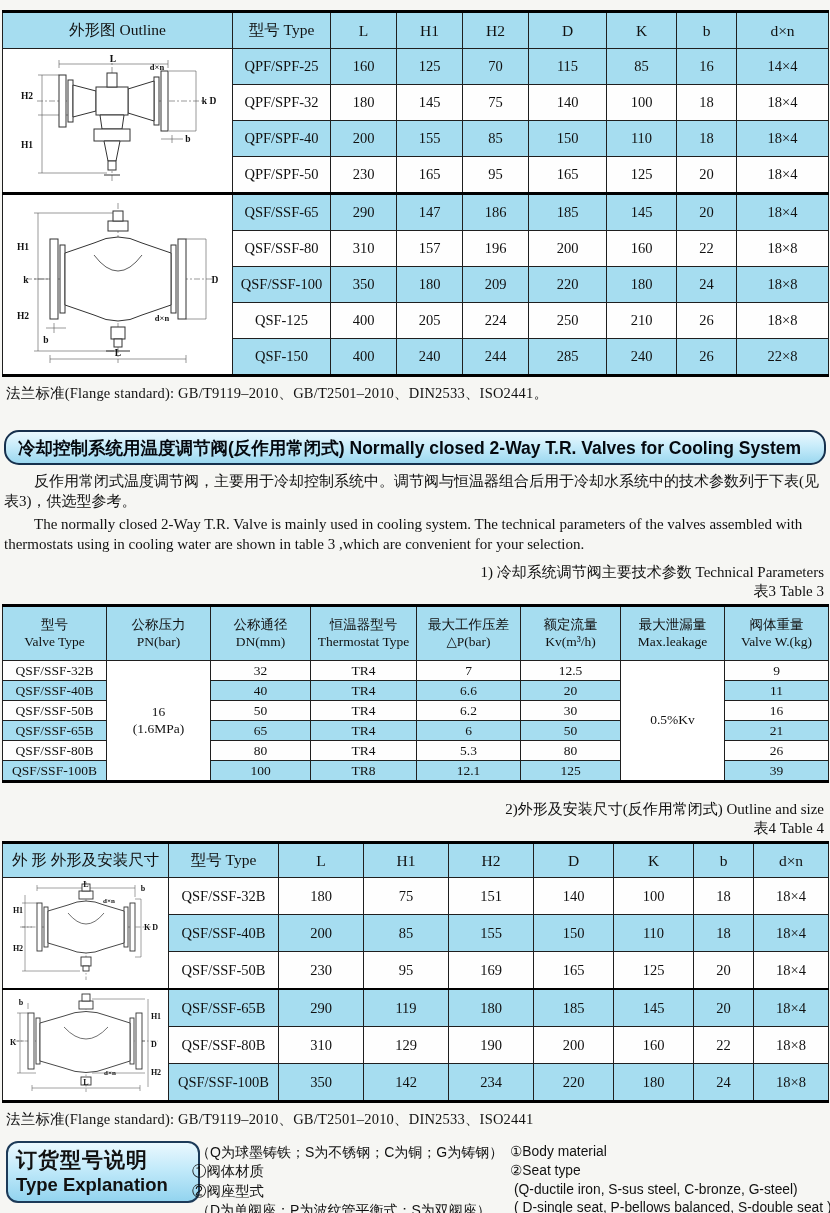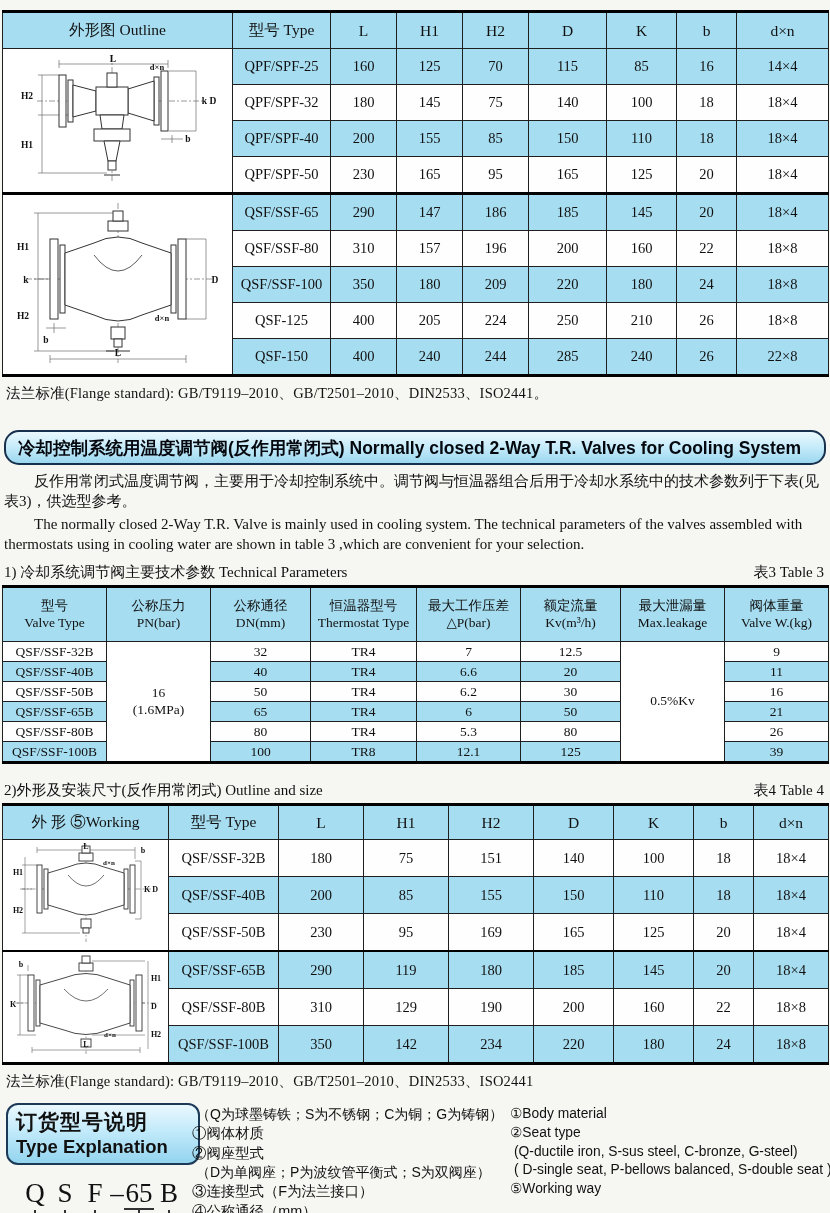--- a/index.html
+++ b/index.html
@@ -24,22 +24,22 @@
 
   
   .banner{margin:27px 2px 0 2px;height:31px;border:2.5px solid #16304d;border-radius:15px;
     background:linear-gradient(#eaf8fe 0%,#c8ecfa 45%,#9cd8f0 100%);
     display:flex;align-items:center;padding:0 12px;
     font-family:"Liberation Sans",sans-serif;font-weight:bold;font-size:17.5px;color:#05090f;}
 
   .cn,.en{margin:6px 2px 0 2px;font-size:15px;line-height:1.35;text-indent:2em;}
   .en{margin-top:2px;}
 
-  .secline{display:flex;justify-content:space-between;align-items:flex-start;
-    margin:9px 4px 3px 2px;font-size:15px;}
+  .secline{display:flex;justify-content:space-between;align-items:flex-end;
+    margin:9px 4px 3px 2px;font-size:15px;flex-direction:column;}
   .secline.s2{margin-top:17px;}
 
   
   .t3 th{height:21px;font-size:13.5px;line-height:1.2;}
   .t3 thead tr{height:55px;}
   .t3 td{height:19px;font-size:13.5px;}
   .t3 .merged{font-size:13.5px;line-height:1.25;}
 
   
   .t4 th{height:33px;font-size:15.5px;}
@@ -389,21 +389,21 @@
         <col style="width:85px">
         <col style="width:85px">
       <col style="width:85px">
         <col style="width:80px">
         <col style="width:80px">
         <col style="width:60px">
         <col style="width:75px">
     </colgroup>
     <thead>
       <tr class="bz">
-        <th>外 形 ⑤Working</th>
+        <th>外 形 外形及安装尺寸</th>
         <th>型号 Type</th>
         <th>L</th>
         <th>H1</th>
         <th>H2</th>
         <th>D</th>
         <th>K</th>
         <th>b</th>
         <th>d×n</th>
       </tr>
     </thead>

